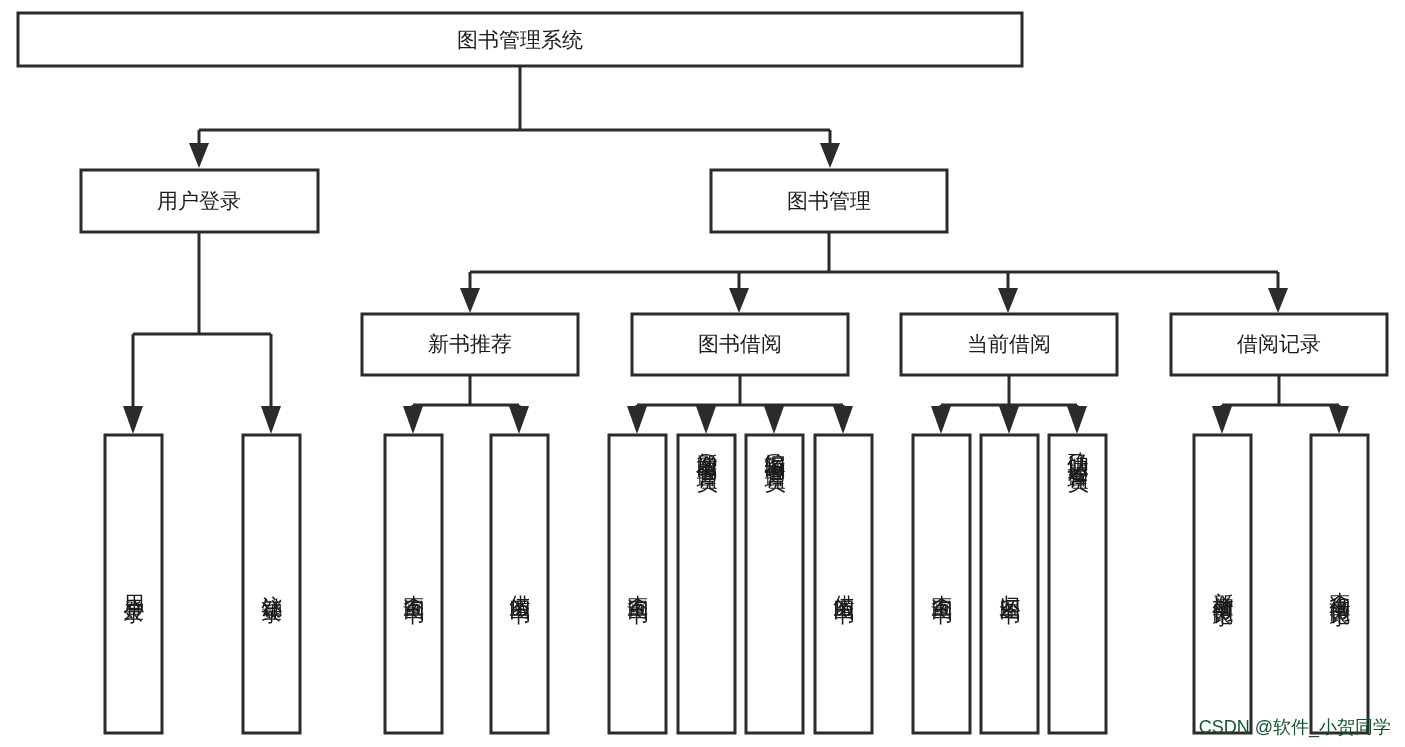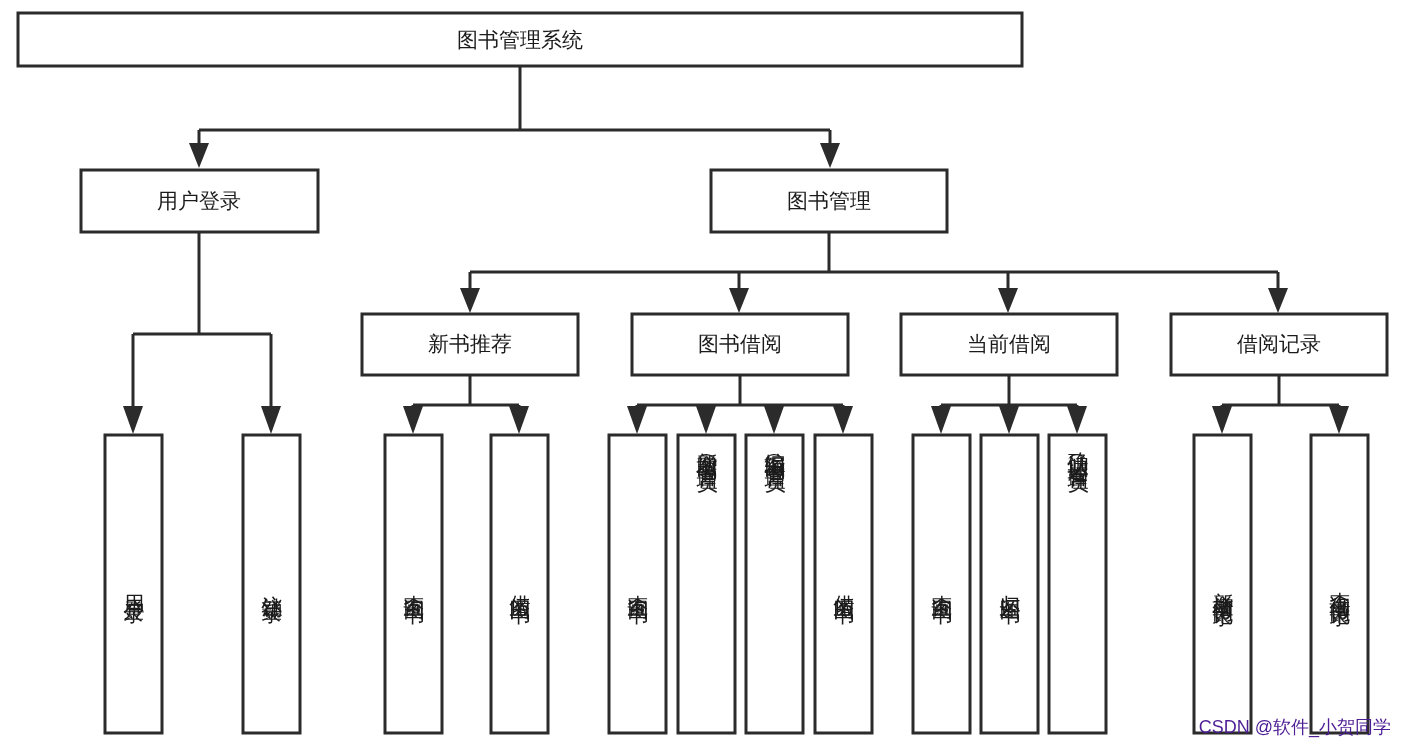--- a/index.html
+++ b/index.html
@@ -57,21 +57,21 @@
     letter-spacing: 3px;
     white-space: nowrap;
     text-align: center;
   }
   #watermark {
     position: absolute;
     right: 14px;
     bottom: 8px;
     font-family: "Liberation Sans", "DejaVu Sans", sans-serif;
     font-size: 18px;
-    color: #4c1d95;
+    color: #14532d;
     white-space: nowrap;
     pointer-events: none;
   }
 </style>
 </head>
 <body>
 
 <svg id="diagram" viewBox="0 0 1405 747">
 
   <rect class="node-box" x="18" y="13" width="1004" height="53"></rect>

